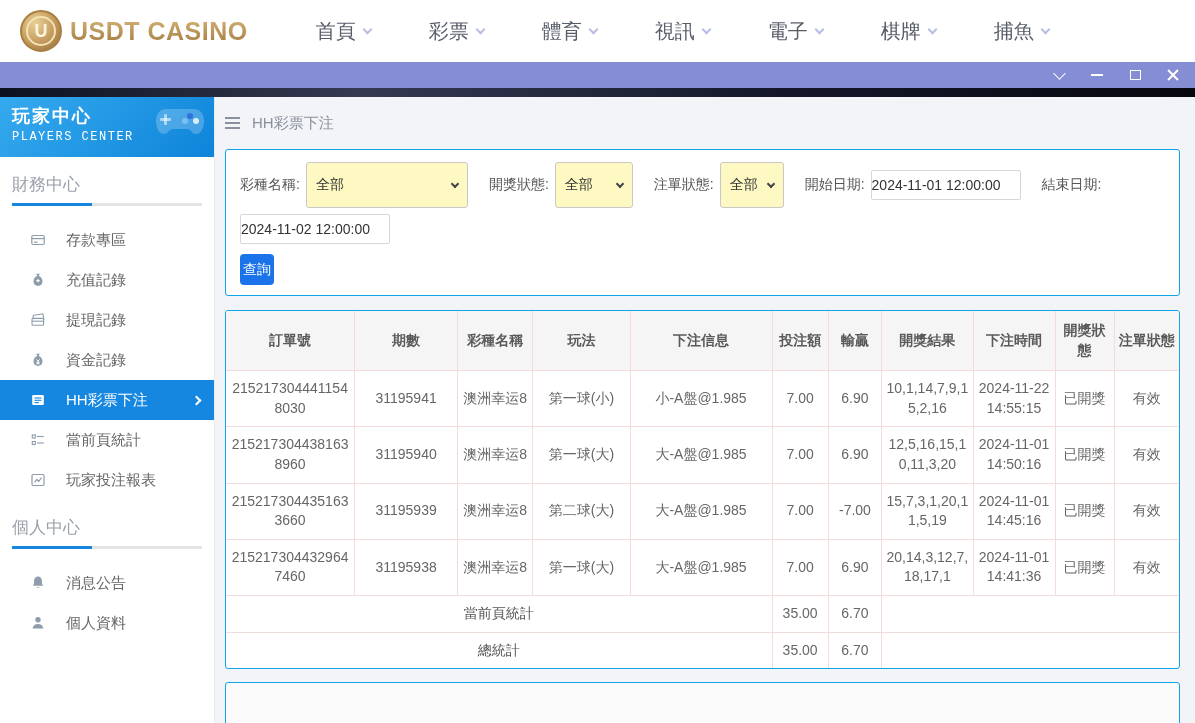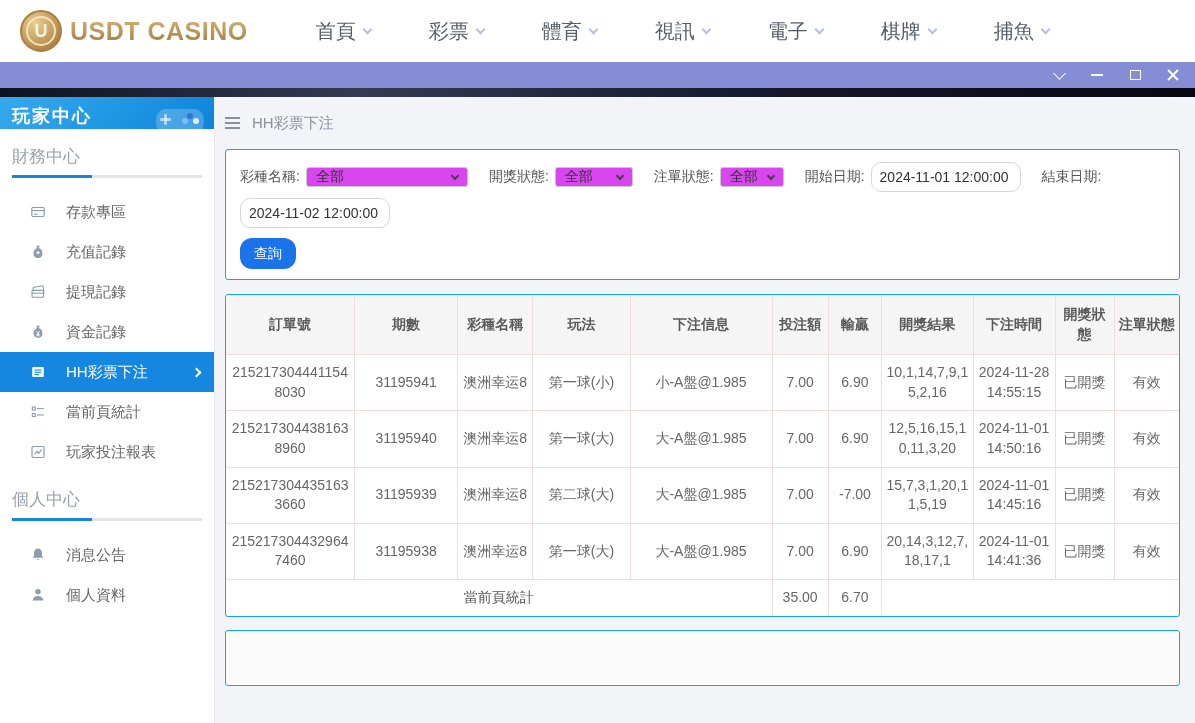--- a/index.html
+++ b/index.html
@@ -37,21 +37,21 @@
           width:2px; height:14px; background:#fff; }
   .wc-close::before { transform:rotate(45deg); } .wc-close::after { transform:rotate(-45deg); }
 
   .dark-strip { height:9px; background:linear-gradient(90deg,#0d1220,#353a52 30%,#14182a 65%,#07080f); }
 
   
   .app { display:flex; height:626px; }
 
   
   .sidebar { width:215px; background:#fff; border-right:1px solid #e8eaee; flex:none; }
-  .side-head { height:32px; background:linear-gradient(135deg,#36aaee,#0e84da);
+  .side-head { height:60px; background:linear-gradient(135deg,#36aaee,#0e84da);
           color:#fff; padding:7px 12px; position:relative; overflow:hidden; }
   .side-head h1 { font-size:18px; font-weight:700; letter-spacing:2px; }
   .side-head .sub { font-size:12px; letter-spacing:1.5px; margin-top:2px;font-family:Liberation Mono, monospace; }
   .side-head svg { position:absolute; right:8px; top:6px; }
   .sec-h { margin:16px 12px 0; font-size:17px; color:#9aa1ab; }
   .sec-line { margin:7px 12px 0; height:3px; background:#e4e4e6; position:relative; }
   .sec-line::before { content:""; position:absolute; left:0; top:0; height:3px; width:42%; background:#1687e0; }
   .side-item { height:40px; display:flex; align-items:center; padding:0 14px 0 30px;
           gap:20px; font-size:15px; color:#666; cursor:pointer; }
   .side-item .ic { width:16px; height:16px; color:#8e9cab; flex:none; display:flex; }
@@ -67,29 +67,29 @@
   .ham { display:inline-block; cursor:pointer; }
   .ham i { display:block; width:15px; height:2px; background:#8a919c; margin:3px 0; }
 
   .card { background:#fff; border:1px solid #0ea5e9; border-radius:3px; }
 
   
   .filters { padding:12px 14px 10px; }
   .filter-row { display:flex; align-items:center; flex-wrap:wrap; gap:6px; font-size:14px; color:#555; }
   .flabel { margin-left:15px; }
   .flabel:first-child { margin-left:0; }
-  .sel { height:20px; border:1px solid #c8c8c8; border-radius:3px; background:#d946ef;
+  .sel { height:46px; border:1px solid #c8c8c8; border-radius:3px; background:#fef9c3;
          display:inline-flex; align-items:center; justify-content:space-between;
          padding:0 9px; cursor:pointer; color:#333; }
   .sel .schev { width:6px; height:6px; border-right:2px solid #444; border-bottom:2px solid #444;
          transform:rotate(45deg); margin-top:-3px; margin-left:8px; }
-  .dinput { height:30px; border:1px solid #d7d7d7; border-radius:10px; padding:0 8px;
+  .dinput { height:30px; border:1px solid #d7d7d7; border-radius:2px; padding:0 0;
          font-size:14px; color:#333; width:150px; font-family:"Liberation Sans",sans-serif; }
-  .btn-search { margin-top:10px; background:#1a73e8; color:#fff; border:none; border-radius:12px;
-         height:31px; padding:0 14px; font-size:14px; cursor:pointer; font-family:"Liberation Sans",sans-serif; }
+  .btn-search { margin-top:10px; background:#1a73e8; color:#fff; border:none; border-radius:4px;
+         height:31px; padding:0 3px; font-size:14px; cursor:pointer; font-family:"Liberation Sans",sans-serif; }
 
   
   .table-card { margin-top:14px; overflow:hidden; }
   table { width:100%; border-collapse:collapse; table-layout:fixed; font-size:14px; color:#666; }
   th,td { border:1px solid #f2dcdc; text-align:center; padding:8px 4px; line-height:1.4;
           word-break:break-all; }
   thead th { background:#f5f5f5; color:#5a5a5a; font-weight:700; padding:10px 2px; }
   tr > *:first-child { border-left:none; } tr > *:last-child { border-right:none; }
   thead tr > * { border-top:none; }
   tbody tr:last-child > * { border-bottom:none; }
@@ -345,21 +345,21 @@
         <tbody>
           <tr>
             <td>2152173044411548030</td>
             <td>31195941</td>
             <td>澳洲幸运8</td>
             <td>第一球(小)</td>
             <td>小-A盤@1.985</td>
             <td>7.00</td>
             <td>6.90</td>
             <td>10,1,14,7,9,15,2,16</td>
-            <td>2024-11-28 14:55:15</td>
+            <td>2024-11-22 14:55:15</td>
             <td>已開獎</td>
             <td>有效</td>
           </tr>
           <tr>
             <td>2152173044381638960</td>
             <td>31195940</td>
             <td>澳洲幸运8</td>
             <td>第一球(大)</td>
             <td>大-A盤@1.985</td>
             <td>7.00</td>
@@ -394,20 +394,26 @@
             <td>2024-11-01 14:41:36</td>
             <td>已開獎</td>
             <td>有效</td>
           </tr>
           <tr>
             <td colspan="5" class="sum-label">當前頁統計</td>
             <td>35.00</td>
             <td>6.70</td>
             <td colspan="4"></td>
           </tr>
+          <tr>
+            <td colspan="5" class="sum-label">總統計</td>
+            <td>35.00</td>
+            <td>6.70</td>
+            <td colspan="4"></td>
+          </tr>
         </tbody>
       </table>
     </section>
 
     <section class="card foot">
       
       
     </section>
   </main>
 </div>

